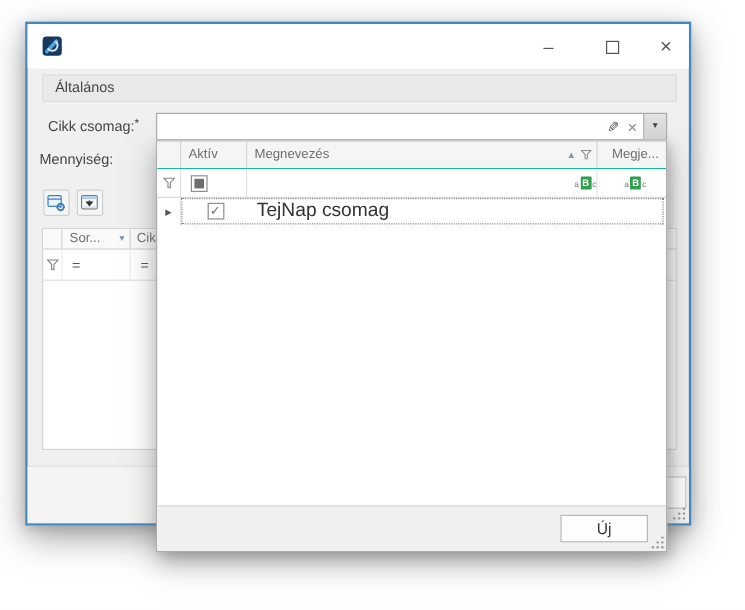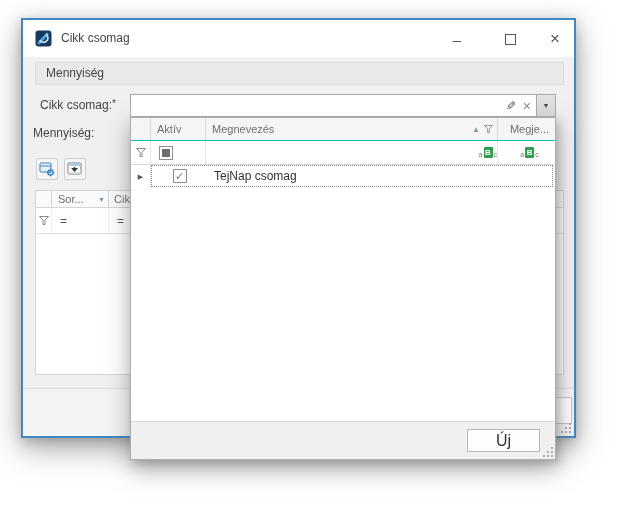--- a/index.html
+++ b/index.html
@@ -101,53 +101,52 @@
   .abc .sm { font-size:7px; color:#777; line-height:1; }
   .abc .bx { width:9px; height:11px; color:#fff; font-size:8px; font-weight:bold;
     display:flex; align-items:center; justify-content:center; border-radius:1px; }
 
   .dd-row { position:relative; height:23px; display:flex; }
   .dd-row .ind-cell { width:20px; display:flex; align-items:center; justify-content:center;
     border-right:1px solid #e4e4e4; font-size:7px; color:#555; }
   .row-focus { position:absolute; left:20px; right:2px; top:0; height:22px;
     border:1px dotted #8a8a8a; display:flex; align-items:center; background:#fff; }
   .row-focus .cbwrap { width:55px; display:flex; justify-content:center; }
-  .row-name { font-size:12px; color:#333; padding-left:7px; }
+  .row-name { font-size:16px; color:#333; padding-left:7px; }
 
   .dd-footer { position:absolute; left:0; top:303px; width:424px; height:38px;
     background:#f0f0f0; border-top:1px solid #d8d8d8; }
   .new-btn { position:absolute; right:15px; top:7px; width:73px; height:23px; background:#fdfdfd;
-    border:1px solid #b8b8b8; font-size:16px; color:#333; display:flex; align-items:center;
+    border:1px solid #b8b8b8; font-size:13px; color:#333; display:flex; align-items:center;
     justify-content:center; }
   .dd-grip { right:2px; bottom:2px; }
 
   .funnel { display:block; }
 </style>
 </head>
 <body>
 
 <div class="page">
 
   <div class="main-window" style="border-color: rgb(66, 135, 192);">
 
     <div class="titlebar">
       <svg class="app-icon" viewBox="0 0 17 17">
         <rect x="0.5" y="0.5" width="16" height="16" rx="3.2" fill="#16395f"></rect>
         <path d="M4 13 L12 4.2" stroke="#4da6e0" stroke-width="3" stroke-linecap="round"></path>
         <path d="M11.2 4.4 a4.4 4.4 0 1 1 -6.4 5.8" stroke="#cfe6f5" stroke-width="1.6" fill="none"></path>
       </svg>
-      <span class="win-title">Cikk csomag</span>
       <div class="win-btn btn-min">–</div>
       <div class="win-btn btn-max">
         <span class="sq"></span>
       </div>
       <div class="win-btn btn-close">×</div>
     </div>
 
-    <div class="group-header" style="background: rgb(233, 233, 233);">Mennyiség</div>
+    <div class="group-header" style="background: rgb(233, 233, 233);">Általános</div>
 
     <div class="fld-label lbl-package"><span>Cikk csomag:</span><span class="req">*</span></div>
     <div class="fld-label lbl-qty">Mennyiség:</div>
 
     <div class="tb-btn tb-1">
       <svg width="16" height="16" viewBox="0 0 16 16">
         <rect x="1" y="2" width="11" height="9" rx="1" fill="#eaf3fb" stroke="#3f7fbc"></rect>
         <line x1="1" y1="5" x2="12" y2="5" stroke="#3f7fbc"></line>
         <circle cx="11.5" cy="11.5" r="2.6" fill="none" stroke="#3f7fbc" stroke-width="1.4"></circle>
         <circle cx="11.5" cy="11.5" r="0.9" fill="#3f7fbc"></circle>

